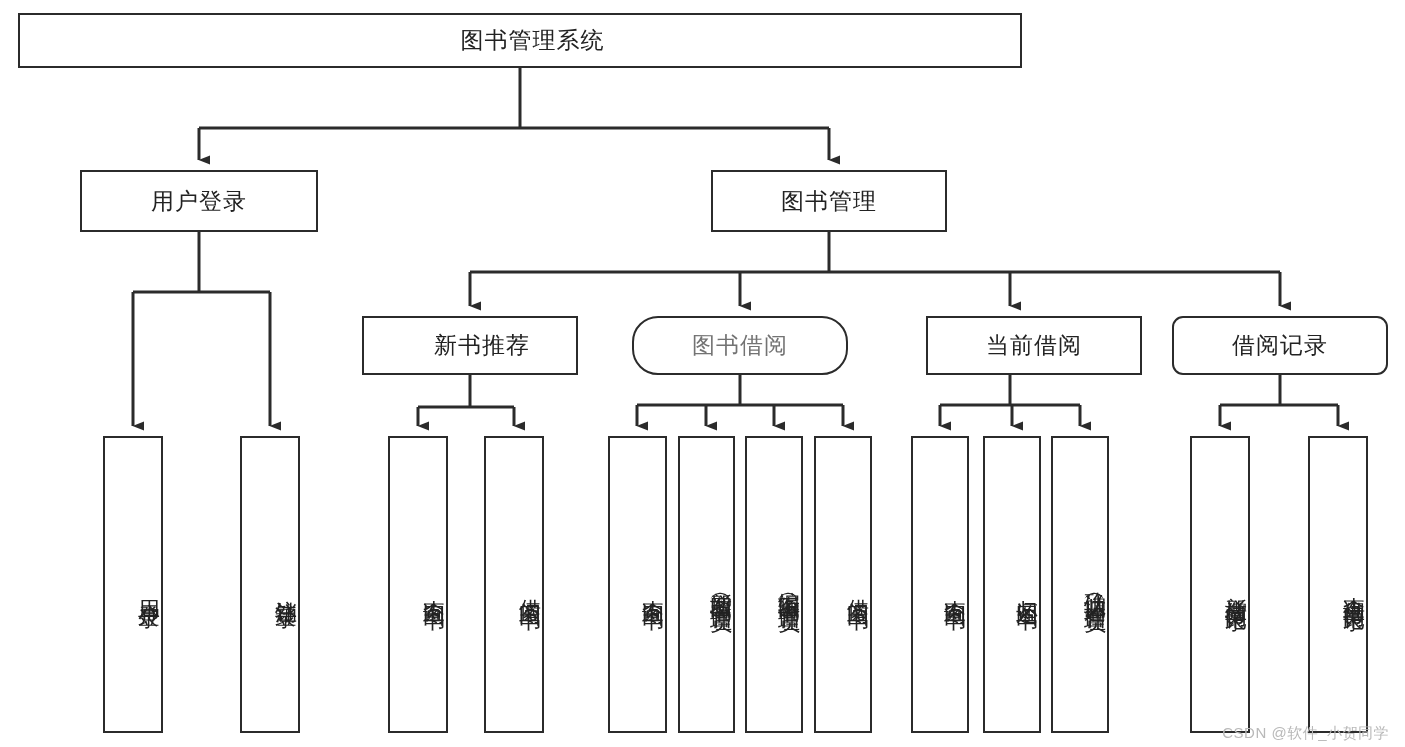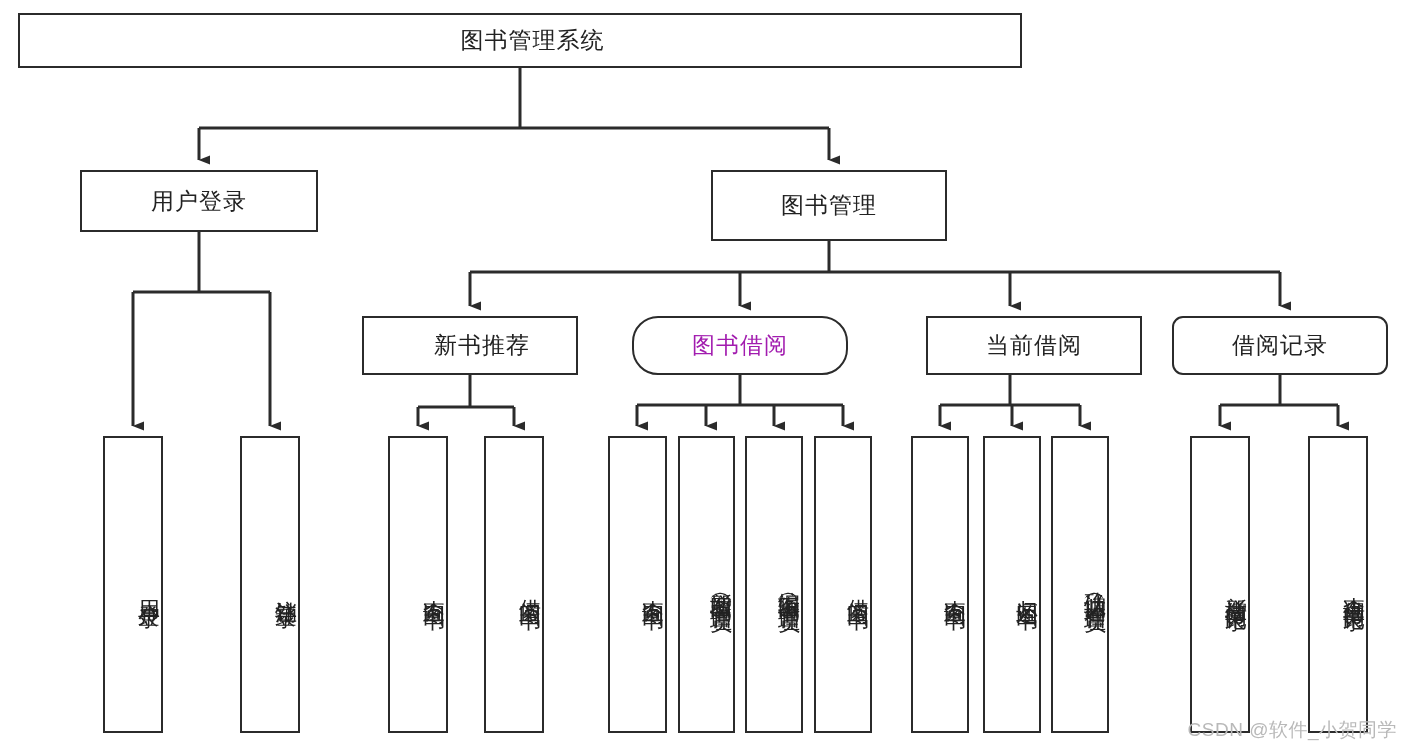--- a/index.html
+++ b/index.html
@@ -52,23 +52,23 @@
   .node-label {
     line-height: 1.06;
     white-space: nowrap;
   }
   .node-box.vertical .node-label {
     display: block;
     text-align: center;
   }
   .watermark {
     position: absolute;
-    right: 8px;
+    right: 16px;
     bottom: 4px;
-    font-size: 19px;
+    font-size: 15px;
     color: #b9b9b9;
     letter-spacing: 0.5px;
     white-space: nowrap;
     pointer-events: none;
   }
 </style>
 </head>
 <body>
 
 <div id="diagram-root">
@@ -126,28 +126,28 @@
     </g>
   </svg>
 
   <div class="node-box horizontal" id="node-root" style="left: 18px; top: 13px; width: 1004px; height: 55px; border-color: rgb(43, 43, 43); background: rgb(255, 255, 255); color: rgb(34, 34, 34); padding-left: 25px;">
     <span class="node-label">图书管理系统</span>
   </div>
 
   <div class="node-box horizontal" id="node-l2-0" style="left: 80px; top: 170px; width: 238px; height: 62px; border-color: rgb(43, 43, 43); background: rgb(255, 255, 255); color: rgb(34, 34, 34);">
     <span class="node-label">用户登录</span>
   </div>
-  <div class="node-box horizontal" id="node-l2-1" style="left: 711px; top: 170px; width: 236px; height: 71px; border-color: rgb(43, 43, 43); background: rgb(255, 255, 255); color: rgb(34, 34, 34);">
+  <div class="node-box horizontal" id="node-l2-1" style="left: 711px; top: 170px; width: 236px; height: 62px; border-color: rgb(43, 43, 43); background: rgb(255, 255, 255); color: rgb(34, 34, 34);">
     <span class="node-label">图书管理</span>
   </div>
 
   <div class="node-box horizontal" id="node-l3-0" style="left: 362px; top: 316px; width: 216px; height: 59px; border-color: rgb(43, 43, 43); background: rgb(255, 255, 255); color: rgb(34, 34, 34); padding-left: 24px;">
     <span class="node-label">新书推荐</span>
   </div>
-  <div class="node-box horizontal" id="node-l3-1" style="left: 632px; top: 316px; width: 216px; height: 59px; border-color: rgb(43, 43, 43); background: rgb(255, 255, 255); color: #a21caf; border-radius: 26px;">
+  <div class="node-box horizontal" id="node-l3-1" style="left: 632px; top: 316px; width: 216px; height: 59px; border-color: rgb(43, 43, 43); background: rgb(255, 255, 255); color: #737373; border-radius: 26px;">
     <span class="node-label">图书借阅</span>
   </div>
   <div class="node-box horizontal" id="node-l3-2" style="left: 926px; top: 316px; width: 216px; height: 59px; border-color: rgb(43, 43, 43); background: rgb(255, 255, 255); color: rgb(34, 34, 34);">
     <span class="node-label">当前借阅</span>
   </div>
   <div class="node-box horizontal" id="node-l3-3" style="left: 1172px; top: 316px; width: 216px; height: 59px; border-color: rgb(43, 43, 43); background: rgb(255, 255, 255); color: rgb(34, 34, 34); border-radius: 11px;">
     <span class="node-label">借阅记录</span>
   </div>
 
   <div class="node-box vertical" style="left: 103px; top: 436px; width: 60px; height: 297px; border-color: rgb(43, 43, 43); background: rgb(255, 255, 255); color: rgb(34, 34, 34);">

